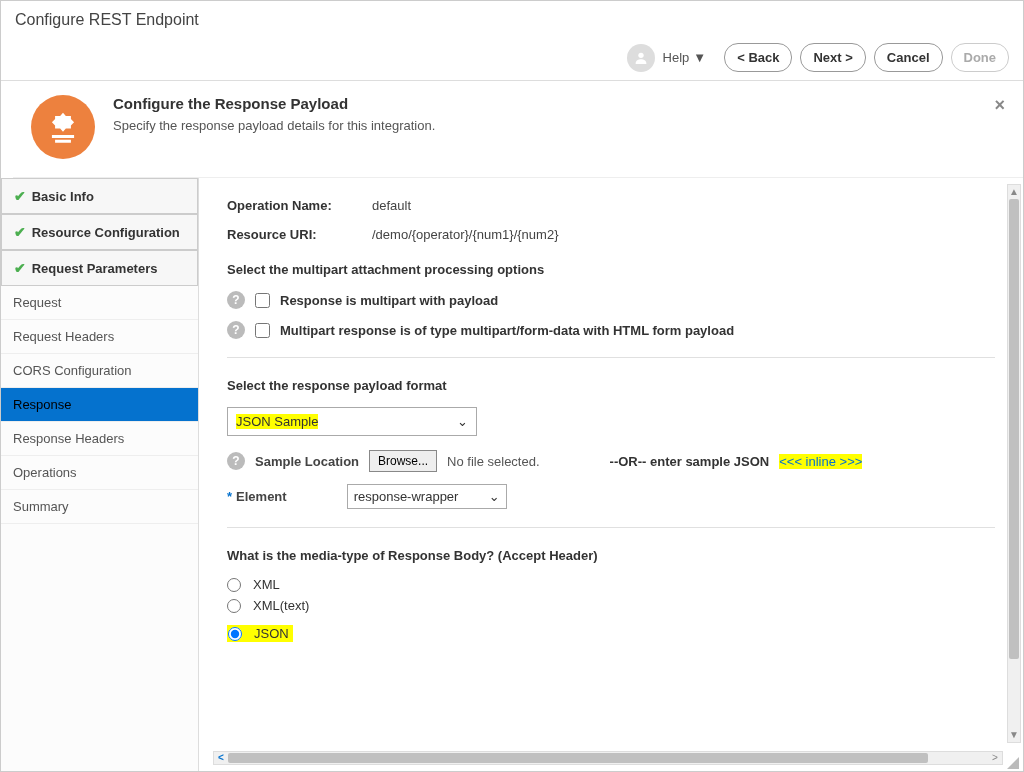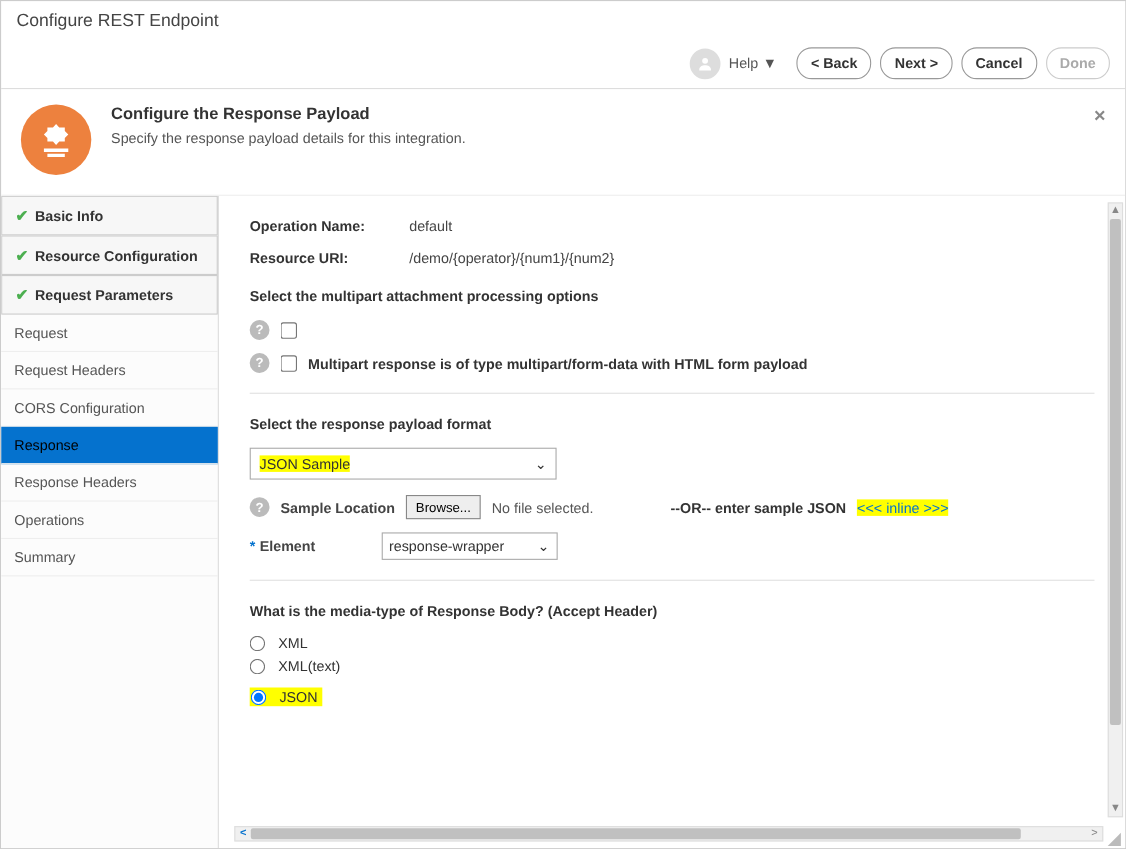--- a/index.html
+++ b/index.html
@@ -5,21 +5,21 @@
 * { box-sizing: border-box; margin: 0; padding: 0; }
 body { font-family: "Helvetica Neue", Arial, sans-serif; font-size: 13px; color: #333; background: #fff; }
 .page { width:1024px; height:772px; border:1px solid #ccc; display:flex; flex-direction:column; overflow:hidden; position:relative; }
 .titlebar { padding:10px 14px 6px; font-size:16px; font-weight:normal; color:#444; }
 .toolbar { display:flex; align-items:center; justify-content:flex-end; gap:8px; padding:8px 14px; border-bottom:1px solid #ddd; }
 .toolbar .spacer { flex:1; }
 .user-circle { width:28px; height:28px; border-radius:50%; background:#ddd; color:#fff; display:flex; align-items:center; justify-content:center; font-size:16px; }
 .help-link { color:#555; font-size:13px; display:flex; align-items:center; gap:4px; cursor:pointer; margin-right:10px; }
 .btn { border:1px solid #999; background:#fff; padding:6px 12px; font-size:13px; font-weight:bold; color:#333; cursor:pointer; border-radius:14px; }
 .btn.disabled { color:#aaa; border-color:#ccc; cursor:default; }
-.hero { display:flex; align-items:flex-start; gap:18px; padding:14px 18px 18px; border-bottom:1px solid #eee; position:relative; }
+.hero { display:flex; align-items:flex-start; gap:18px; padding:14px 18px 18px; border-bottom:1px solid #eee; position:relative;margin-left:12px; }
 .hero .icon-circle { width:64px; height:64px; border-radius:50%; background:#ed813e; display:flex; align-items:center; justify-content:center; flex-shrink:0; }
 .hero .icon-circle svg { width:38px; height:38px; fill:#fff; }
 .hero h2 { font-size:15px; font-weight:bold; margin-bottom:6px; }
 .hero p { font-size:13px; color:#555; }
 .hero .close-x { position:absolute; right:18px; top:14px; font-size:18px; color:#888; cursor:pointer; font-weight:bold; }
 .body { flex:1; display:flex; overflow:hidden; }
 .sidebar { width:198px; border-right:1px solid #ddd; background:#fcfcfc; }
 .side-item { display:flex; align-items:center; gap:6px; padding:9px 12px; font-size:13px; color:#555; border-bottom:1px solid #eee; cursor:pointer; }
 .side-item.bold { font-weight:bold; color:#333; border:1px solid #ccc; background:#f7f7f7; }
 .side-item.active { background:#0572ce; color:#000000; font-weight:normal; }
@@ -36,21 +36,21 @@
 .scrollbar-h .arr.l{left:0;color:#0572ce;font-weight:bold;} .scrollbar-h .arr.r{right:0;color:#888;}
 .kv { display:flex; margin-bottom:14px; font-size:13px; }
 .kv .k { width:145px; font-weight:bold; color:#333; }
 .kv .v { color:#444; }
 .section-title { font-weight:bold; margin:20px 0 14px; font-size:13px; }
 hr.div { border:none; border-top:1px solid #e0e0e0; margin:18px 0; }
 .opt-row { display:flex; align-items:center; gap:10px; margin-bottom:12px; }
 .qmark { width:18px; height:18px; border-radius:50%; background:#bbb; color:#fff; font-size:12px; display:flex; align-items:center; justify-content:center; font-weight:bold; }
 input[type=checkbox]{ width:15px; height:15px; }
 .opt-label { font-weight:bold; font-size:13px; }
-.select-box { border:1px solid #aaa; padding:6px 8px; width:279px; display:flex; justify-content:space-between; align-items:center; background:#fff; cursor:pointer; }
+.select-box { border:1px solid #aaa; padding:6px 8px; width:250px; display:flex; justify-content:space-between; align-items:center; background:#fff; cursor:pointer; }
 .hl { background:#ffff00; }
 .row { display:flex; align-items:center; gap:10px; margin-bottom:12px; flex-wrap:wrap; }
 .label-plain { font-size:13px; font-weight:bold; color:#444; }
 .browse-btn { border:1px solid #888; background:#eee; padding:3px 8px; font-size:12px; cursor:pointer; }
 .muted { color:#555; font-size:13px; }
 .or-text { color:#333; font-weight:bold; font-size:13px; margin-left:60px; }
 .inline-link { color:#0572ce; font-size:13px; cursor:pointer; }
 .req-star { color:#0572ce; font-weight:bold; margin-right:4px; }
 .element-select { border:1px solid #aaa; padding:4px 6px; width:160px; display:flex; justify-content:space-between; align-items:center; cursor:pointer; }
 .radio-row { display:flex; align-items:center; gap:12px; margin:6px 0; }
@@ -140,20 +140,21 @@
           </div>
         <div class="kv">
             <div class="k">Resource URI:</div>
             <div class="v">/demo/{operator}/{num1}/{num2}</div>
           </div>
 
         <div class="section-title">Select the multipart attachment processing options</div>
         <div class="opt-row">
           <span class="qmark">?</span>
           <input type="checkbox" style="">
+          <span class="opt-label">Response is multipart with payload</span>
         </div>
         <div class="opt-row">
           <span class="qmark">?</span>
           <input type="checkbox" style="">
           <span class="opt-label">Multipart response is of type multipart/form-data with HTML form payload</span>
         </div>
 
         <hr class="div">
 
         <div class="section-title">Select the response payload format</div>

